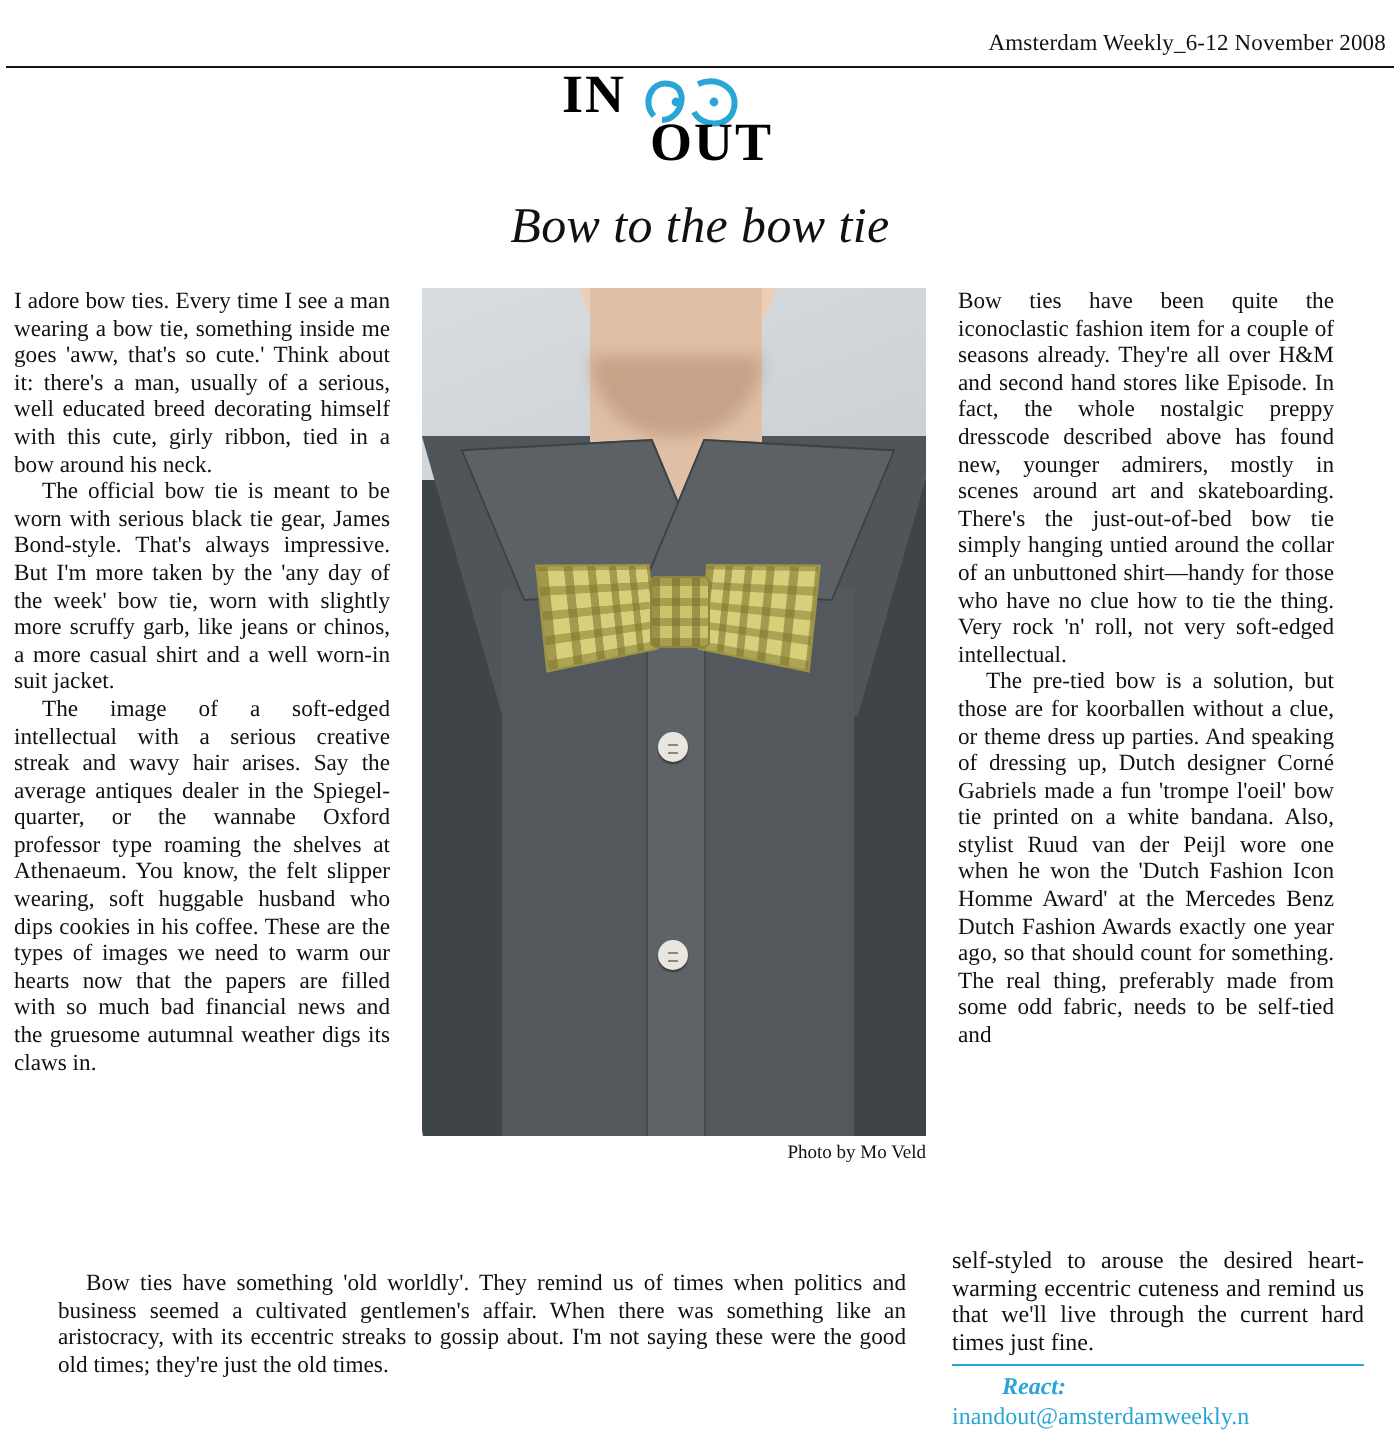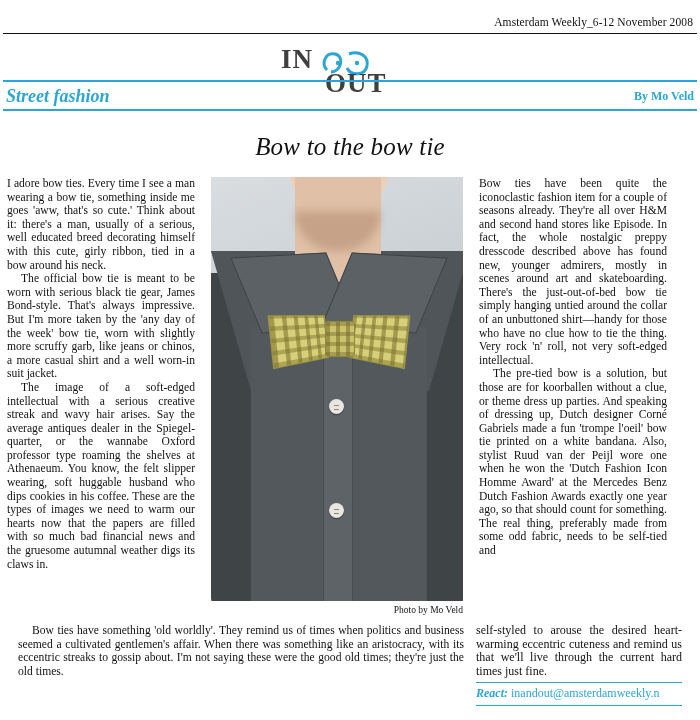--- a/index.html
+++ b/index.html
@@ -38,24 +38,24 @@
   }
 
   .logo-wrap {
     position: relative;
     height: 44px;
   }
   .logo {
     position: absolute;
     left: 50%;
     transform: translateX(-50%);
-    top: 12px;
+    top: 0;
     width: 150px;
     height: 56px;
-    color: #404040;
+    color: #000000;
   }
   .logo .in {
     position: absolute;
     left: 6px;
     top: -2px;
     font-size: 27px;
     font-weight: bold;
     letter-spacing: 1px;
     font-family: "Liberation Serif", serif;
   }
@@ -151,21 +151,21 @@
   
   .bottom-left {
     position: absolute;
     left: 18px;
     top: 624px;
     width: 446px;
     font-size: 11.6px;
     line-height: 13.6px;
     text-align: justify;
   }
-  .bottom-left p { margin: 0; text-indent: 14px; }
+  .bottom-left p { margin: 11px; text-indent: 14px; }
 
   .bottom-right {
     position: absolute;
     left: 476px;
     top: 624px;
     width: 206px;
     font-size: 12px;
     line-height: 13.6px;
     text-align: justify;
   }
@@ -178,20 +178,21 @@
     width: 206px;
     border-top: 1px solid #2aa6d6;
     border-bottom: 1px solid #2aa6d6;
     padding: 3px 0 4px 0;
     font-size: 12px;
   }
   .react-bar .react-label {
     color: #2aa6d6;
     font-weight: bold;
     font-style: italic;
+    margin-left: 25px;
   }
   .react-bar .react-email { color: #2aa6d6; }
 
   
   .bg-wall {
     position: absolute; inset: 0;
     background: linear-gradient(160deg,#d9dde0 0%,#c9ced2 40%,#b9bfc4 100%);
   }
   .neck {
     position: absolute;
@@ -315,24 +316,20 @@
       <svg width="60" height="40" viewBox="0 0 60 40">
         <path d="M8 26 C2 20 6 8 16 10 C26 12 22 28 12 28" fill="none" stroke="#2aa6d6" stroke-width="3"></path>
         <path d="M30 10 C40 6 50 12 48 22 C46 32 32 32 28 24" fill="none" stroke="#2aa6d6" stroke-width="3"></path>
         <circle cx="19" cy="19" r="2.2" fill="#2aa6d6"></circle>
         <circle cx="38" cy="19" r="2.2" fill="#2aa6d6"></circle>
       </svg>
       <span class="out">OUT</span>
     </div>
   </div>
 
-  <div class="section-bar">
-    <div class="sec-title">Street fashion</div>
-    <div class="byline">By Mo Veld</div>
-  </div>
 
   <h1 class="headline">Bow to the bow tie</h1>
 
   <div class="cols">
 
     <div class="col left">
       <p>I adore bow ties. Every time I see a man wearing a bow tie, something inside me goes 'aww, that's so cute.' Think about it: there's a man, usually of a serious, well educated breed decorating himself with this cute, girly ribbon, tied in a bow around his neck.</p>
       <p>The official bow tie is meant to be worn with serious black tie gear, James Bond-style. That's always impressive. But I'm more taken by the 'any day of the week' bow tie, worn with slightly more scruffy garb, like jeans or chinos, a more casual shirt and a well worn-in suit jacket.</p>
       <p>The image of a soft-edged intellectual with a serious creative streak and wavy hair arises. Say the average antiques dealer in the Spiegel-quarter, or the wannabe Oxford professor type roaming the shelves at Athenaeum. You know, the felt slipper wearing, soft huggable husband who dips cookies in his coffee. These are the types of images we need to warm our hearts now that the papers are filled with so much bad financial news and the gruesome autumnal weather digs its claws in.</p>
     </div>

